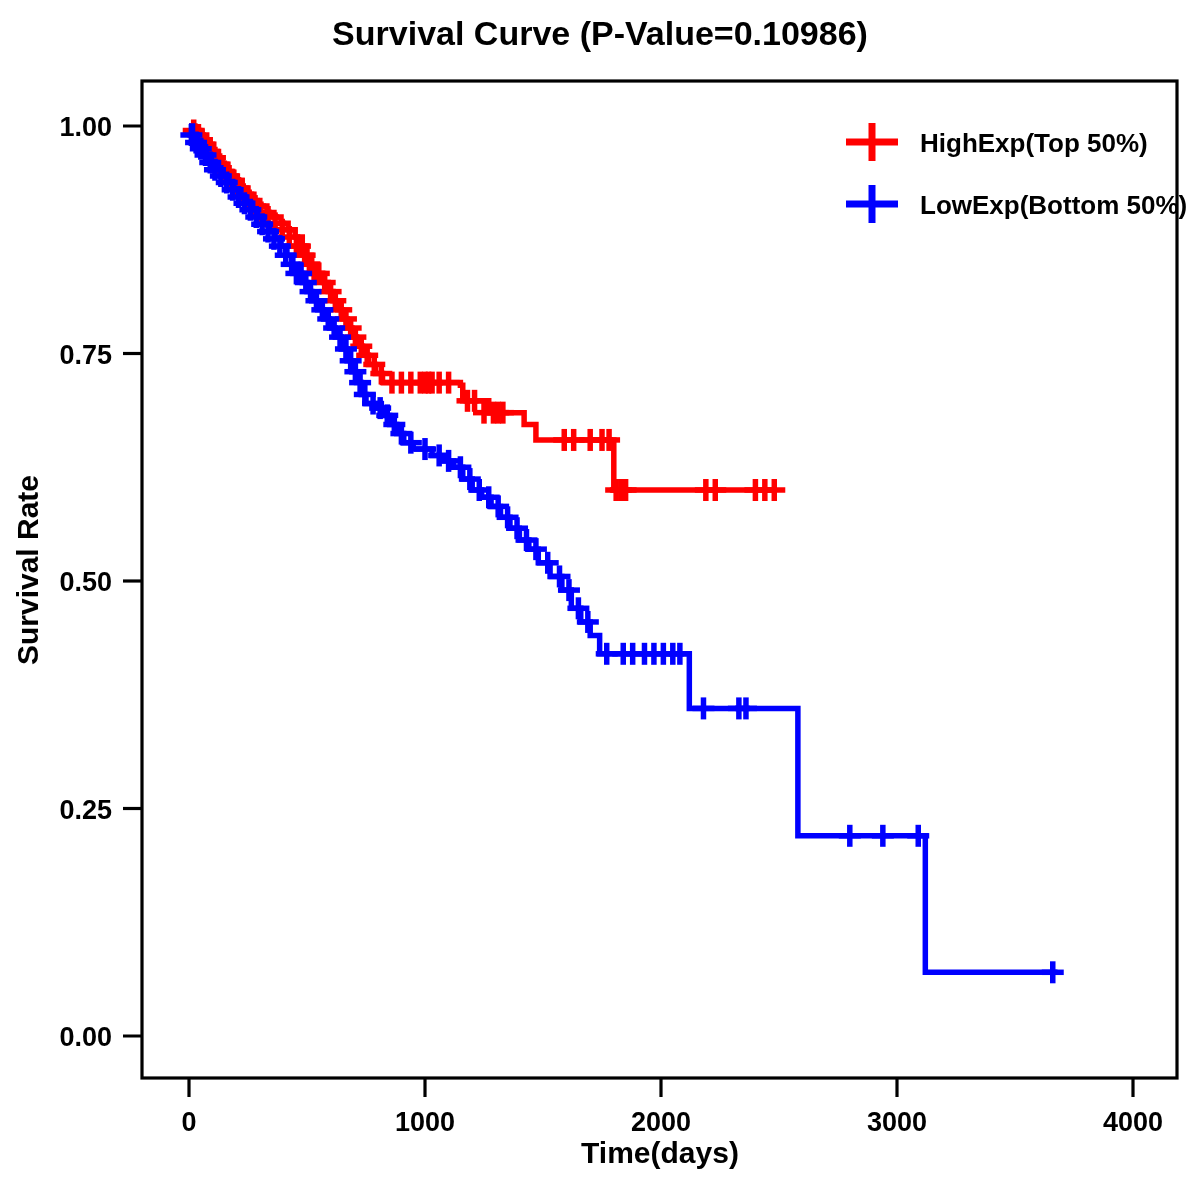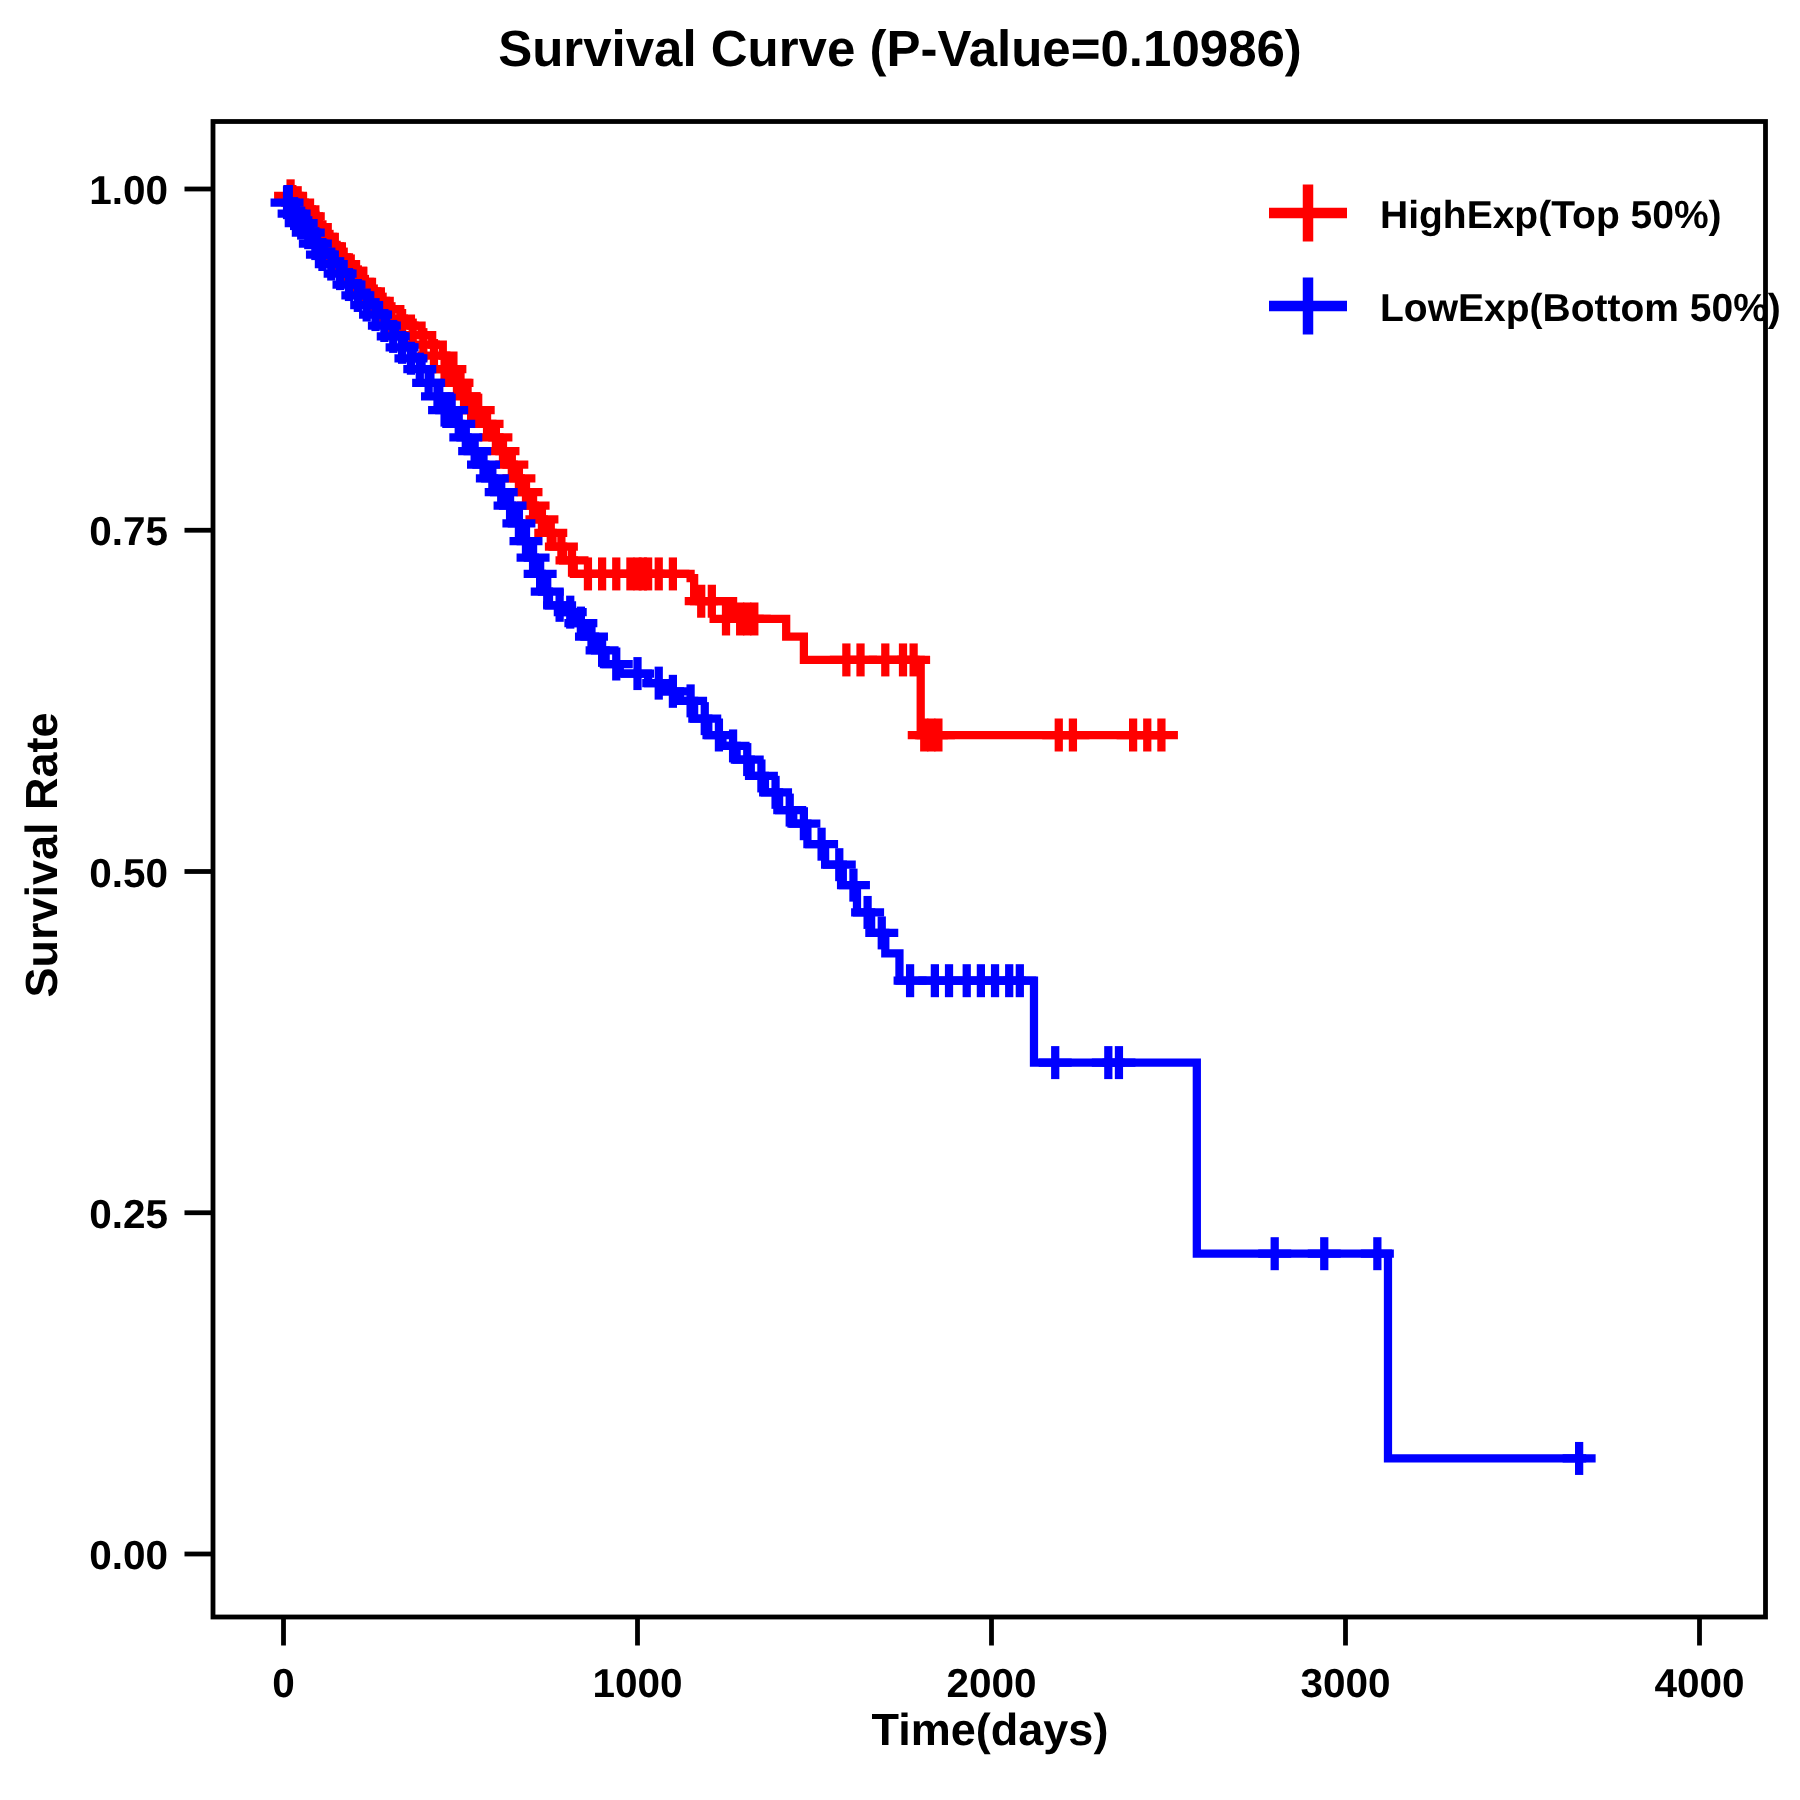--- a/index.html
+++ b/index.html
@@ -7,20 +7,21 @@
     padding: 0;
     background: #ffffff;
   }
   #page {
     position: relative;
     width: 1200px;
     height: 1200px;
     background: #ffffff;
     font-family: "Liberation Sans", sans-serif;
     overflow: hidden;
+    border-radius: 13px;
   }
   #chart-title {
     position: absolute;
     left: 0;
     top: 14px;
     width: 1200px;
     text-align: center;
     font-size: 34px;
     font-weight: bold;
     color: #000000;

